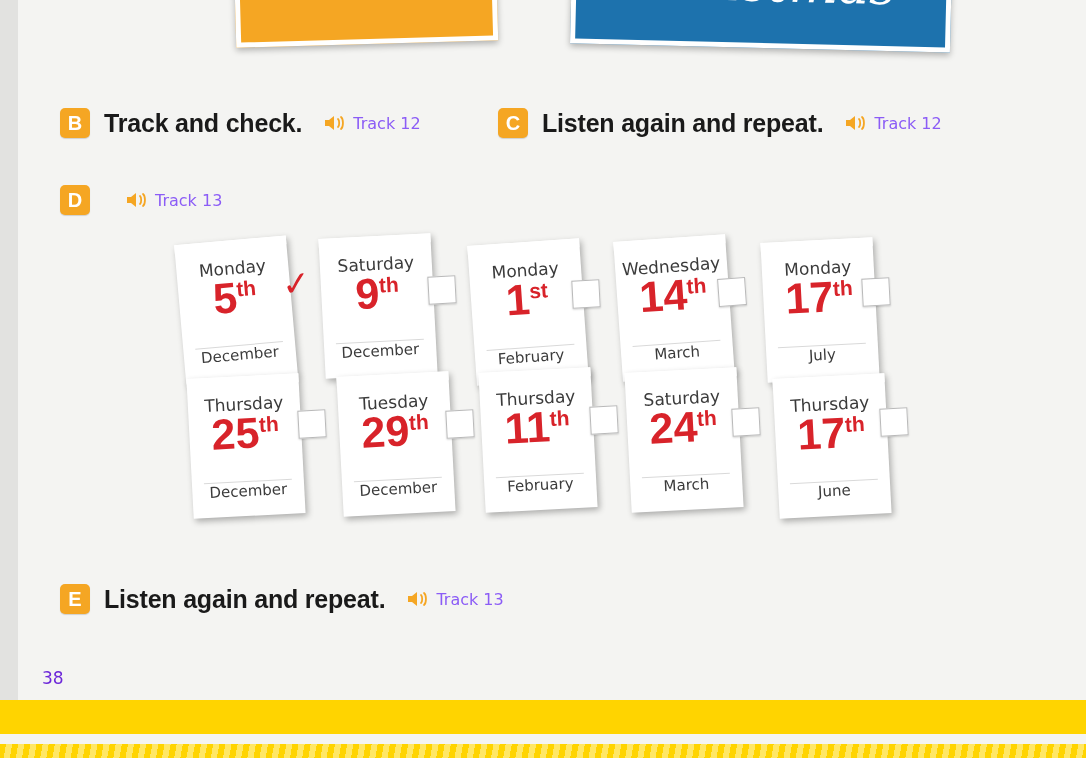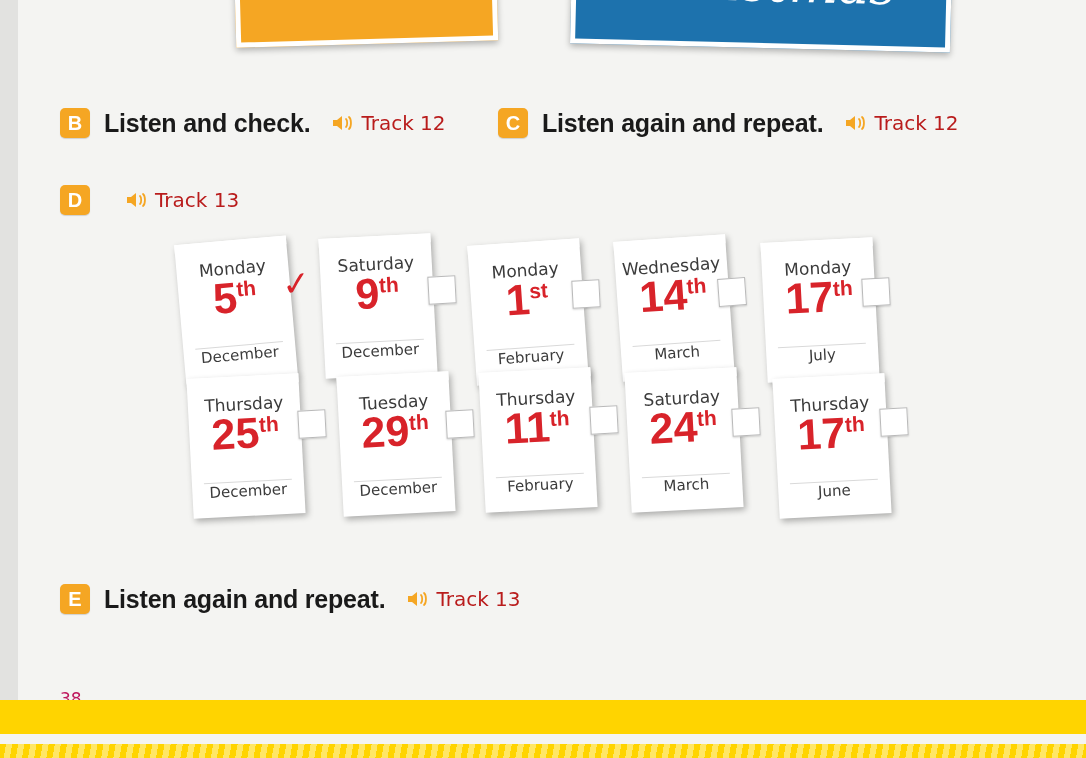--- a/index.html
+++ b/index.html
@@ -23,21 +23,21 @@
   
   .ex{position:absolute;display:flex;align-items:center;}
   .letter{
     width:30px;height:30px;border-radius:5px;background:#f5a623;color:#ffffff;
     font-weight:bold;font-size:20px;display:flex;align-items:center;justify-content:center;
     margin-right:14px;box-shadow:0 1px 1px rgba(0,0,0,.15);
   }
   .ex-title{font-size:25px;font-weight:bold;color:#1a1a1a;letter-spacing:-.2px;white-space:nowrap;}
   .track{display:flex;align-items:center;margin-left:20px;white-space:nowrap;}
   .spk{width:24px;height:24px;margin-right:7px;flex:0 0 auto;}
-  .track-label{font-size:20px;color:#b91c1c;font-family:"DejaVu Sans",sans-serif;}
+  .track-label{font-size:16px;color:#8b5cf6;font-family:"DejaVu Sans",sans-serif;}
 
   
   .sheets{position:absolute;left:170px;top:228px;width:760px;height:310px;}
   .sheet{
     position:absolute;width:112px;height:140px;background:#ffffff;
     box-shadow:2px 3px 6px rgba(0,0,0,.3);
   }
   .sheet .torn{
     position:absolute;left:0;top:0;width:100%;height:9px;background:#ffffff;
   }
@@ -58,21 +58,21 @@
   .sheet .rule{position:absolute;left:12px;right:12px;bottom:34px;height:1px;background:#d9d9d9;}
   .tickbox{
     position:absolute;width:26px;height:26px;background:#ffffff;border:1px solid #b9b9b9;
     box-shadow:0 1px 2px rgba(0,0,0,.18);
   }
   .tickmark{
     position:absolute;width:34px;height:34px;color:#d8232a;font-size:34px;line-height:34px;
     font-family:"DejaVu Sans",sans-serif;
   }
 
-  .page-num{position:absolute;left:60px;top:668px;font-size:17px;color:#be185d;font-family:"DejaVu Sans",sans-serif;margin-top:21px;}
+  .page-num{position:absolute;left:42px;top:668px;font-size:17px;color:#6d28d9;font-family:"DejaVu Sans",sans-serif;}
 
   
   .band1{position:absolute;left:0;top:700px;width:1086px;height:34px;background:#ffd400;}
   .band2{position:absolute;left:0;top:734px;width:1086px;height:10px;background:#f4f4f2;}
   .band-stripes{position:absolute;left:0;top:744px;width:1086px;height:14px;
     background:repeating-linear-gradient(100deg,#ffd400 0 6px,#ffe766 6px 12px);}
 </style>
 </head>
 <body>
 
@@ -82,21 +82,21 @@
 
 <div class="card card-orange">
   <div class="swirl">ℐ</div>
 </div>
 <div class="card card-blue">
   <div class="xmas">Christmas</div>
 </div>
 
 <div class="ex" style="left:60px;top:108px;">
   <div class="letter">B</div>
-  <div class="ex-title">Listen and check.</div>
+  <div class="ex-title">Track and check.</div>
   <div class="track">
     <svg class="spk" viewBox="0 0 24 24">
       <path d="M3 9h4l5-4v14l-5-4H3z" fill="#f5a623"></path>
       <path d="M16 8c1.6 1.2 1.6 6.8 0 8" stroke="#f5a623" stroke-width="1.8" fill="none" stroke-linecap="round"></path>
       <path d="M19 6c2.6 2 2.6 10 0 12" stroke="#f5a623" stroke-width="1.8" fill="none" stroke-linecap="round"></path>
     </svg>
     <span class="track-label">Track 12</span>
   </div>
 </div>
 

